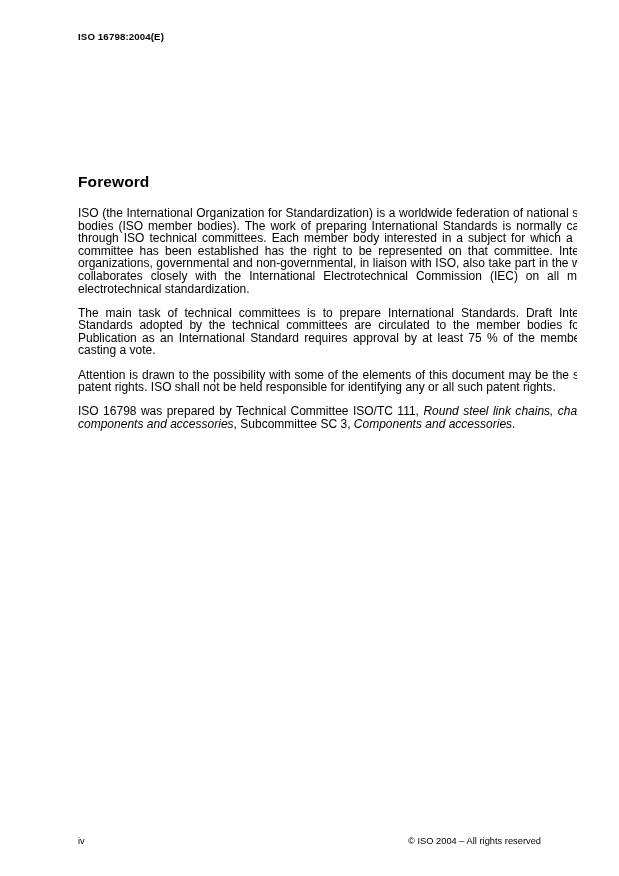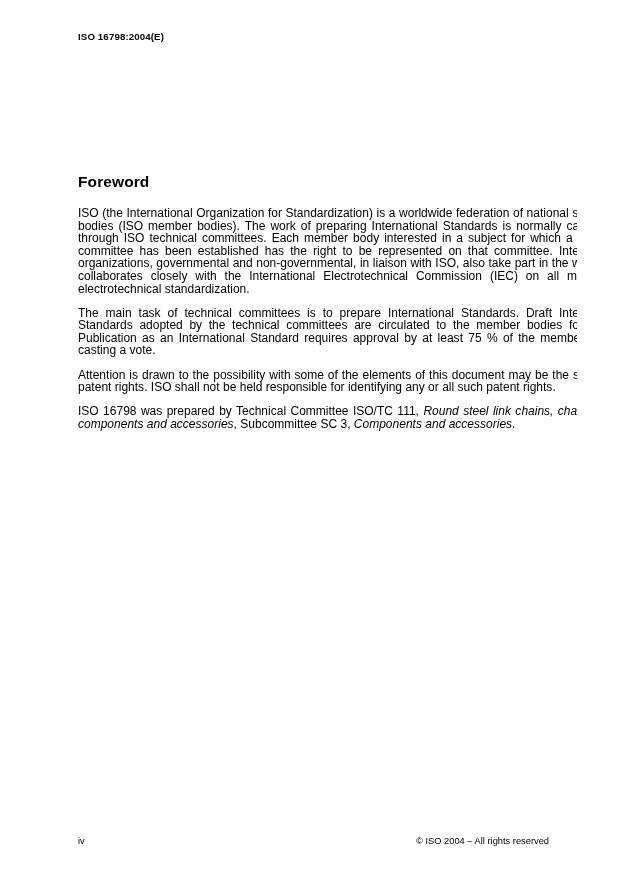--- a/index.html
+++ b/index.html
@@ -69,21 +69,21 @@
   }
   p.body-para .it {
     font-style: italic;
   }
 
   
   .doc-footer {
     position: absolute;
     bottom: 29px;
     left: 36px;
-    right: 28px;
+    right: 36px;
     display: flex;
     align-items: baseline;
     justify-content: space-between;
     font-size: 9.3px;
     line-height: 12px;
   }
   .doc-footer .page-number {
     white-space: nowrap;
   }
   .doc-footer .copyright {

